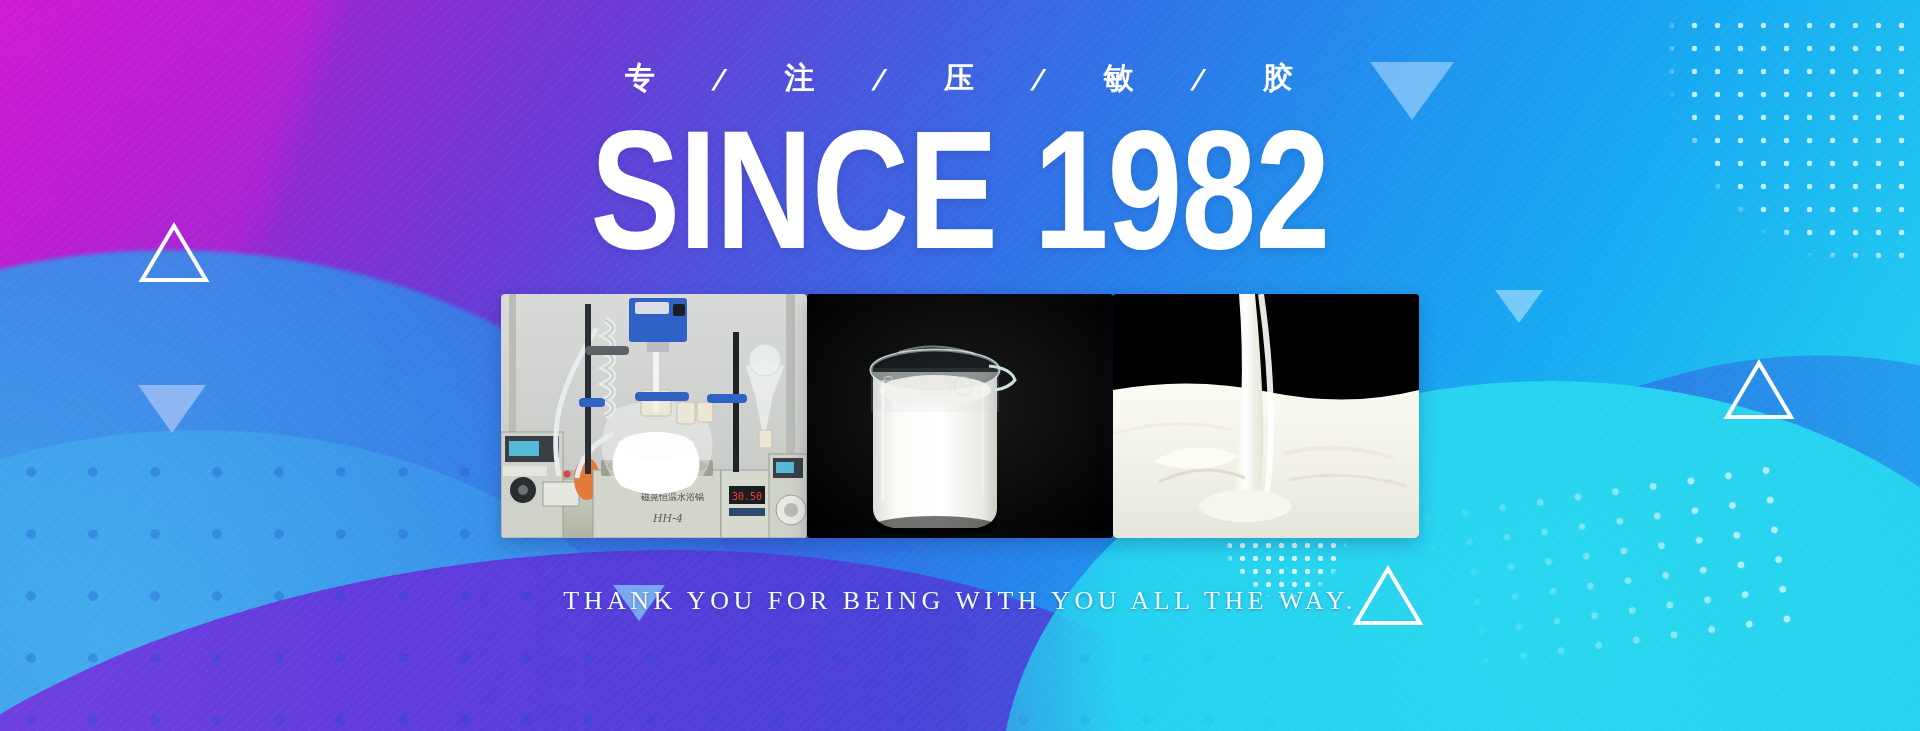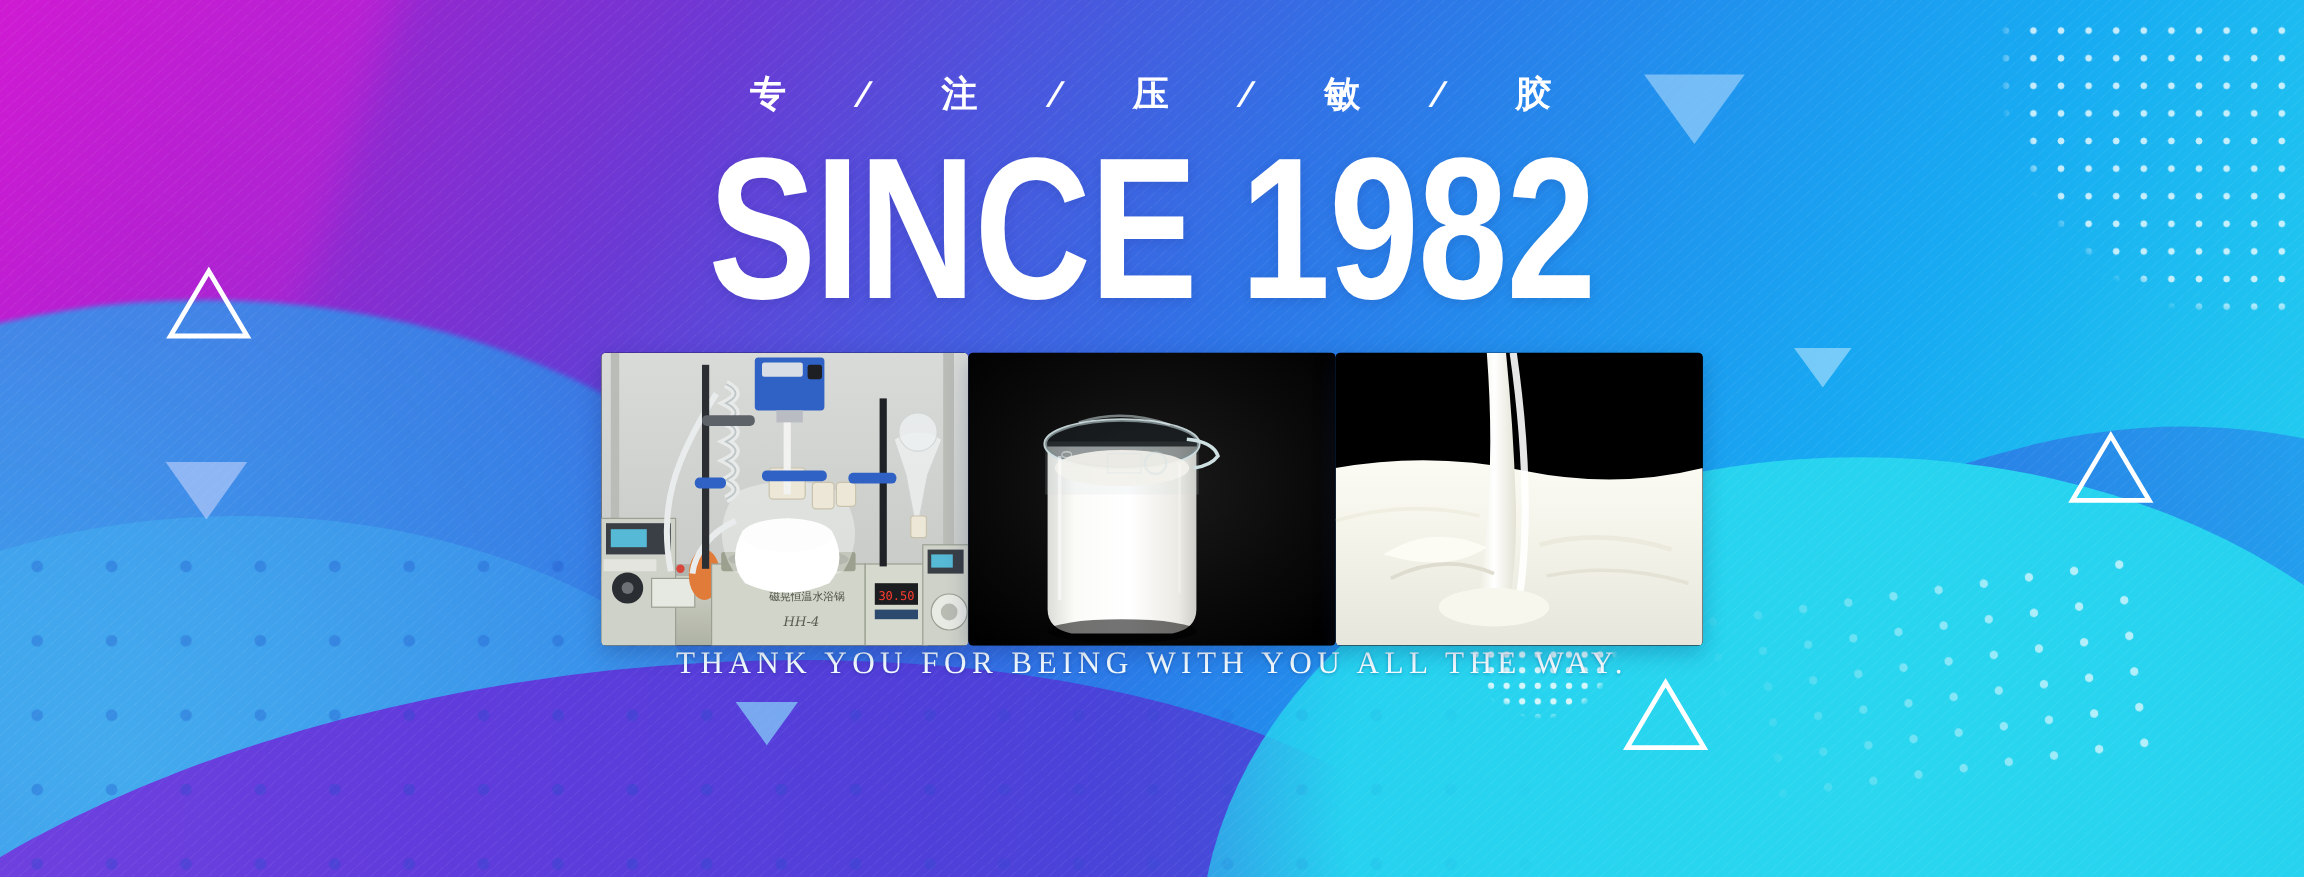--- a/index.html
+++ b/index.html
@@ -203,20 +203,21 @@
     width:306px; height:244px;
     border-radius:4px;
     overflow:hidden;
     position:relative;
     box-shadow:0 6px 18px rgba(10,30,90,0.25);
     background:#000;
   }
   .photo svg{ display:block; width:100%; height:100%; }
 
   .thanks{
+    margin-top:48px;
     text-align:center;
   }
   .thanks-en{
     color:#f2fbff;
     font-family:"Liberation Serif","DejaVu Serif", serif;
     font-size:26px;
     letter-spacing:4.5px;
     font-weight:400;
     text-shadow:0 1px 3px rgba(10,40,110,0.35);
     white-space:nowrap;

